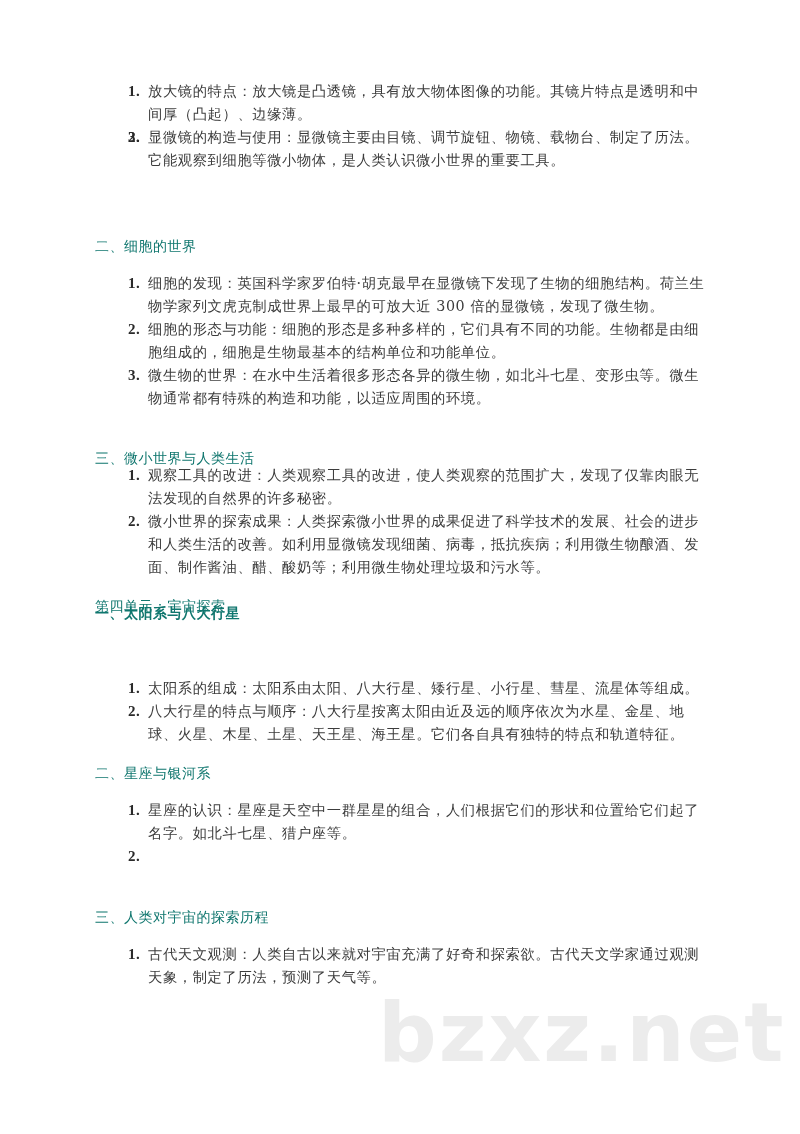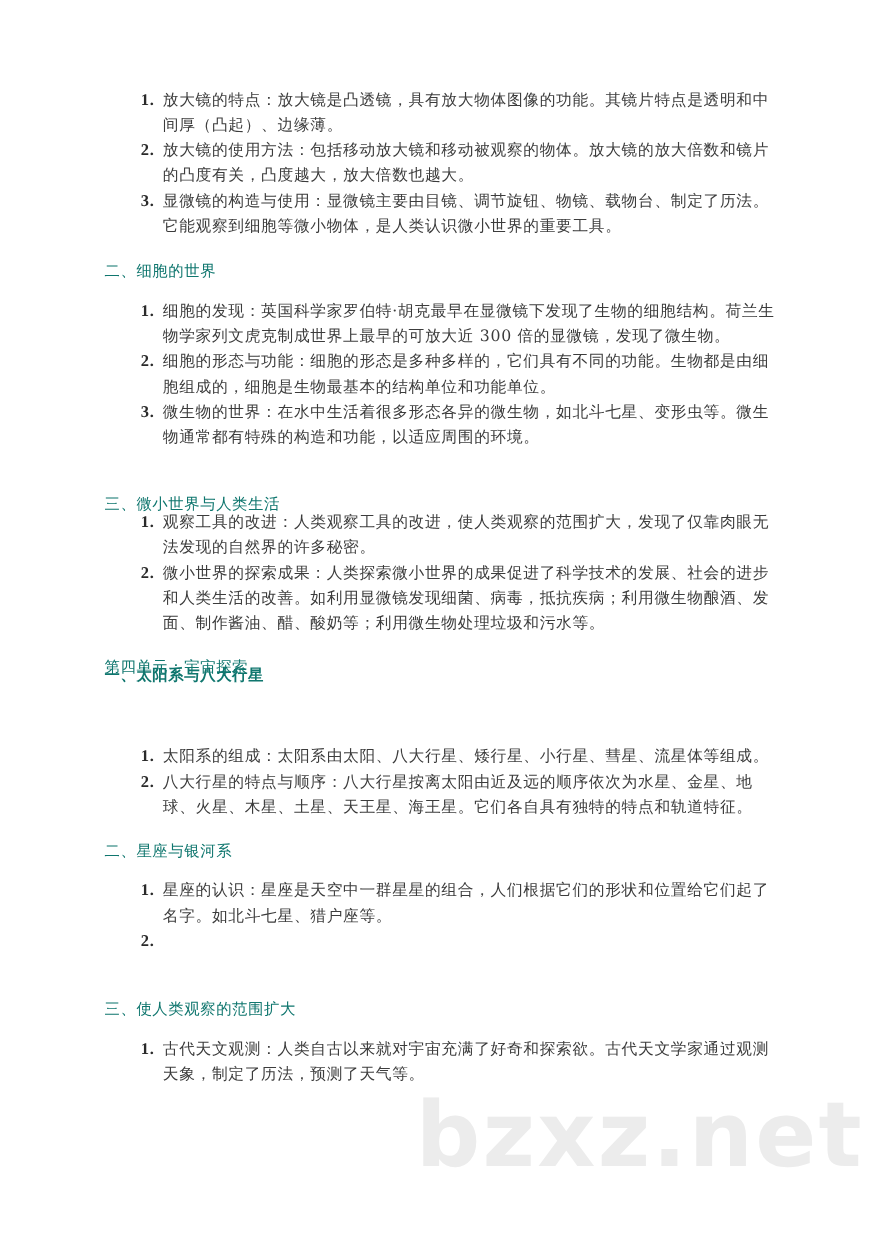--- a/index.html
+++ b/index.html
@@ -12,21 +12,21 @@
     .num { position: absolute; left: 0; top: 0; font-family: "Liberation Serif", serif; font-weight: bold; font-size: 15px; color: #2a2a2a; }
     .watermark { position: absolute; left: 378px; top: 992px; font-family: "DejaVu Sans", sans-serif; font-weight: bold; font-size: 82px; letter-spacing: 2px; color: #ececec; line-height: 1; }
   </style>
 </head>
 <body>
 
 <div class="page">
 
   <ol class="list" style="top:80px;">
     <li class="item"><span class="num">1.</span><span>放大镜的特点：放大镜是凸透镜，具有放大物体图像的功能。其镜片特点是透明和中间厚（凸起）、边缘薄。</span></li>
-    <li class="item"><span class="num">2.</span><span>放大镜的使用方法：包括移动放大镜和移动被观察的物体。放大镜的放大倍数和镜片的凸度有关，凸度越大，放大倍数也越大。</span></li>
+    <li class="item"><span class="num">2.</span></li>
     <li class="item"><span class="num">3.</span><span>显微镜的构造与使用：显微镜主要由目镜、调节旋钮、物镜、载物台、制定了历法。它能观察到细胞等微小物体，是人类认识微小世界的重要工具。</span></li>
   </ol>
 
   <div class="heading" style="top:238px;">二、细胞的世界</div>
   <ol class="list" style="top:272px;">
     <li class="item"><span class="num">1.</span><span>细胞的发现：英国科学家罗伯特·胡克最早在显微镜下发现了生物的细胞结构。荷兰生物学家列文虎克制成世界上最早的可放大近 300 倍的显微镜，发现了微生物。</span></li>
     <li class="item"><span class="num">2.</span><span>细胞的形态与功能：细胞的形态是多种多样的，它们具有不同的功能。生物都是由细胞组成的，细胞是生物最基本的结构单位和功能单位。</span></li>
     <li class="item"><span class="num">3.</span><span>微生物的世界：在水中生活着很多形态各异的微生物，如北斗七星、变形虫等。微生物通常都有特殊的构造和功能，以适应周围的环境。</span></li>
   </ol>
 
@@ -43,19 +43,19 @@
     <li class="item"><span class="num">1.</span><span>太阳系的组成：太阳系由太阳、八大行星、矮行星、小行星、彗星、流星体等组成。</span></li>
     <li class="item"><span class="num">2.</span><span>八大行星的特点与顺序：八大行星按离太阳由近及远的顺序依次为水星、金星、地球、火星、木星、土星、天王星、海王星。它们各自具有独特的特点和轨道特征。</span></li>
   </ol>
 
   <div class="heading" style="top:765px;">二、星座与银河系</div>
   <ol class="list" style="top:799px;">
     <li class="item"><span class="num">1.</span><span>星座的认识：星座是天空中一群星星的组合，人们根据它们的形状和位置给它们起了名字。如北斗七星、猎户座等。</span></li>
     <li class="item"><span class="num">2.</span></li>
   </ol>
 
-  <div class="heading" style="top:909px;">三、使人类观察的范围扩大</div>
+  <div class="heading" style="top:909px;">三、人类对宇宙的探索历程</div>
   <ol class="list" style="top:943px;">
     <li class="item"><span class="num">1.</span><span>古代天文观测：人类自古以来就对宇宙充满了好奇和探索欲。古代天文学家通过观测天象，制定了历法，预测了天气等。</span></li>
   </ol>
 
   <div class="watermark">bzxz.net</div>
 </div>
 
 </body></html>

